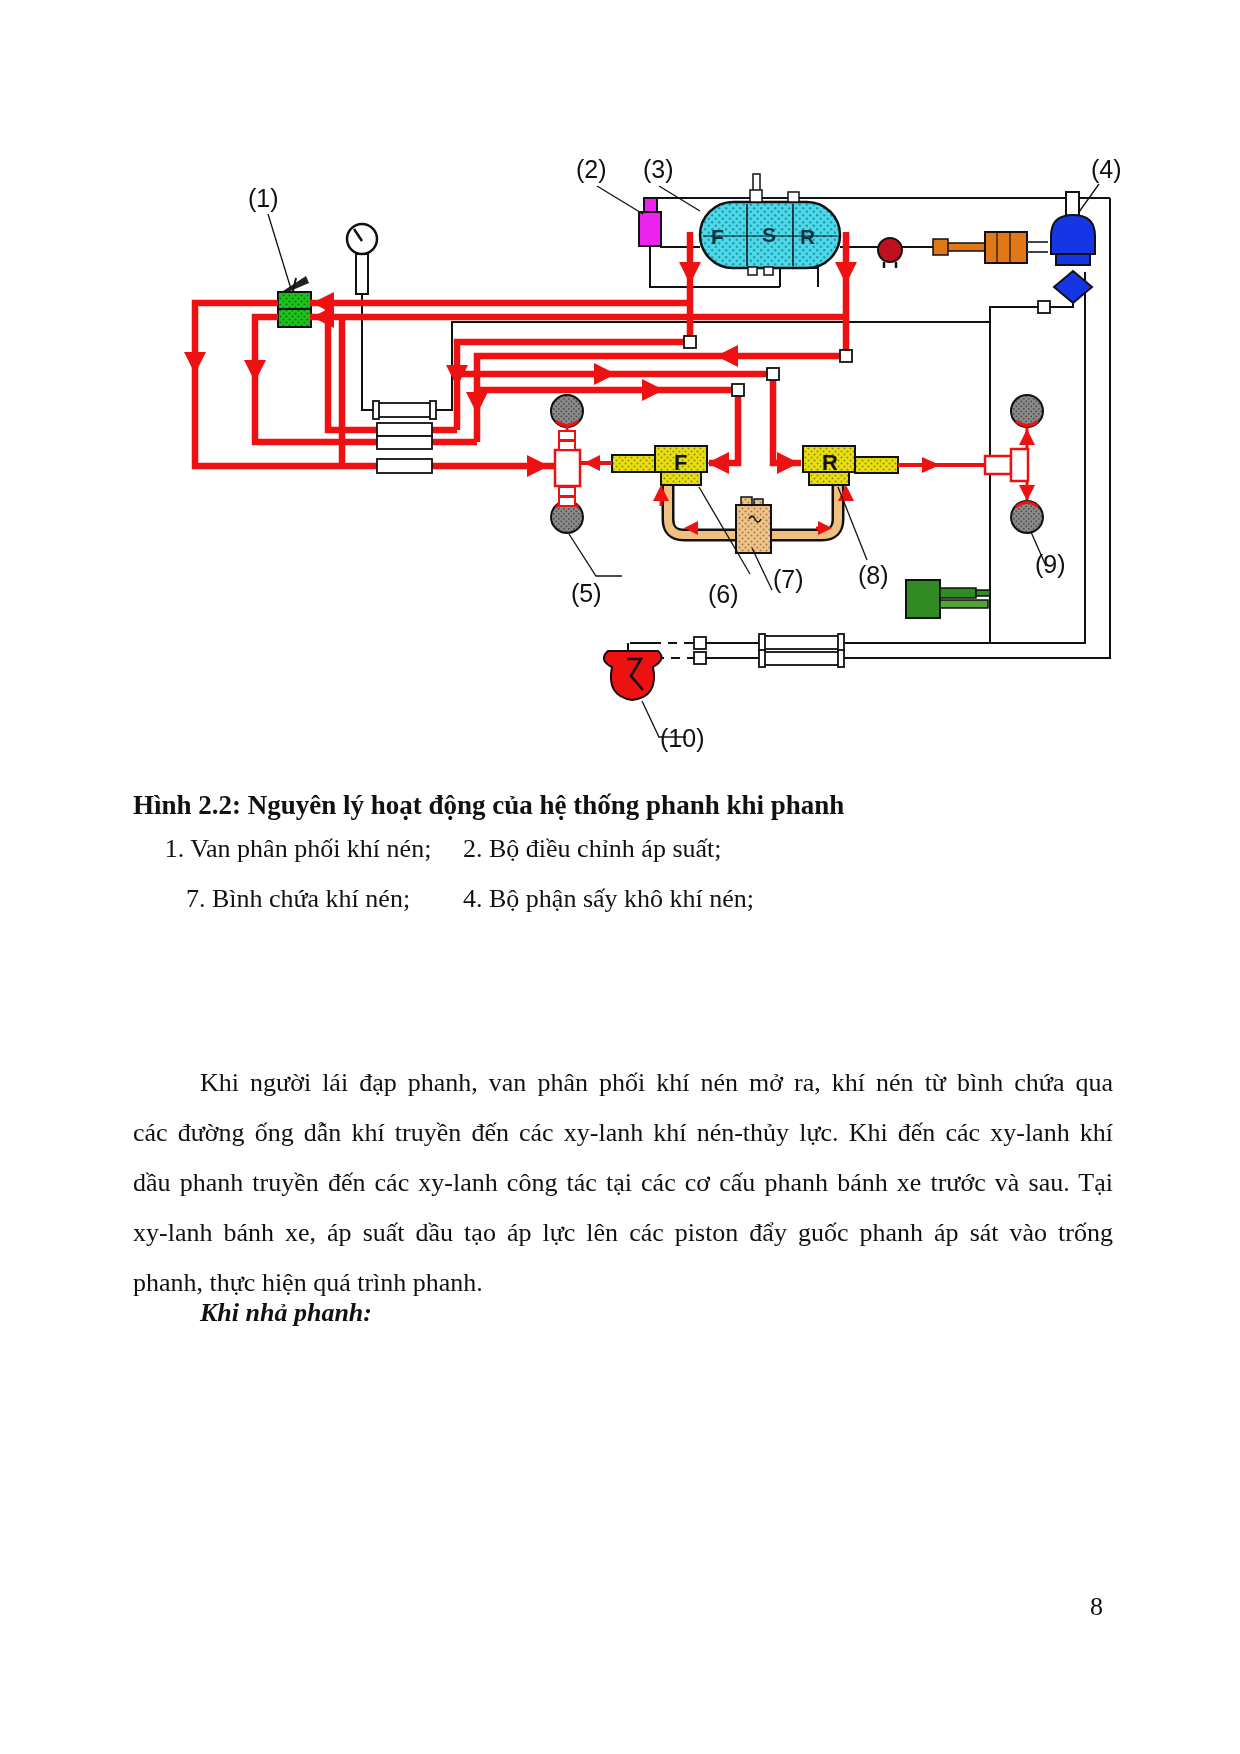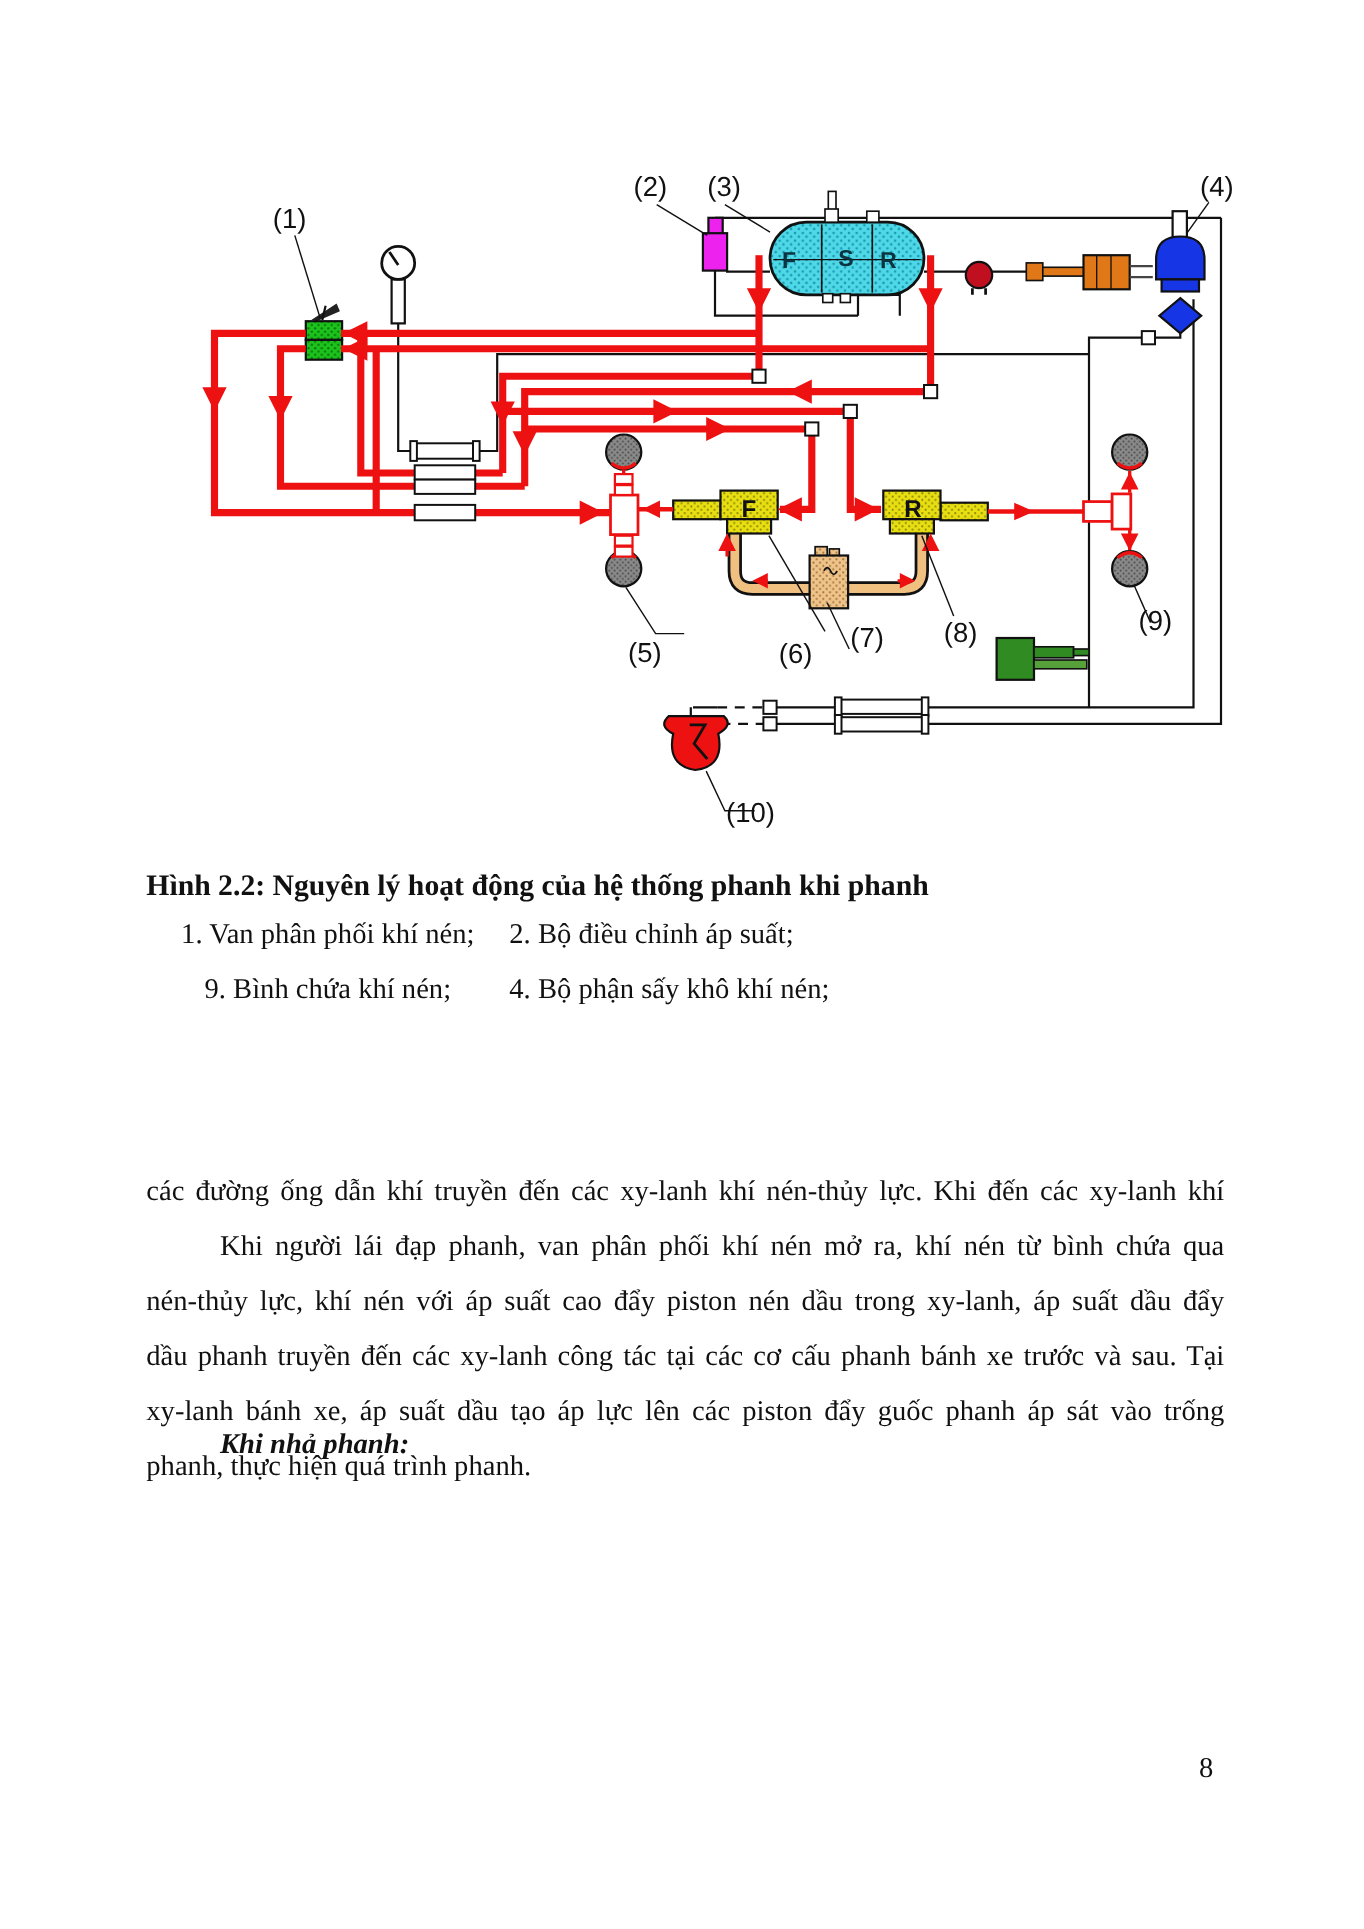--- a/index.html
+++ b/index.html
@@ -287,28 +287,27 @@
     </g>
   </svg>
 
   <div class="caption">Hình 2.2: Nguyên lý hoạt động của hệ thống phanh khi phanh</div>
 
   <div class="legend">
     <div class="legend-row">
       <span class="legend-left">1. Van phân phối khí nén;</span><span>2. Bộ điều chỉnh áp suất;</span>
     </div>
     <div class="legend-row">
-      <span class="legend-left">9. Bình chứa khí nén;</span><span>4. Bộ phận sấy khô khí nén;</span>
+      <span class="legend-left">7. Bình chứa khí nén;</span><span>4. Bộ phận sấy khô khí nén;</span>
     </div>
   </div>
 
   <div class="para">
+    <div class="pline jl first">Khi người lái đạp phanh, van phân phối khí nén mở ra, khí nén từ bình chứa qua</div>
     <div class="pline jl">các đường ống dẫn khí truyền đến các xy-lanh khí nén-thủy lực. Khi đến các xy-lanh khí</div>
-    <div class="pline jl first">Khi người lái đạp phanh, van phân phối khí nén mở ra, khí nén từ bình chứa qua</div>
-    <div class="pline jl">nén-thủy lực, khí nén với áp suất cao đẩy piston nén dầu trong xy-lanh, áp suất dầu đẩy</div>
     <div class="pline jl">dầu phanh truyền đến các xy-lanh công tác tại các cơ cấu phanh bánh xe trước và sau. Tại</div>
     <div class="pline jl">xy-lanh bánh xe, áp suất dầu tạo áp lực lên các piston đẩy guốc phanh áp sát vào trống</div>
     <div class="pline">phanh, thực hiện quá trình phanh.</div>
   </div>
 
   <div class="subhead">Khi nhả phanh:</div>
 
   <div class="pagenum">8</div>
 </div>
 

